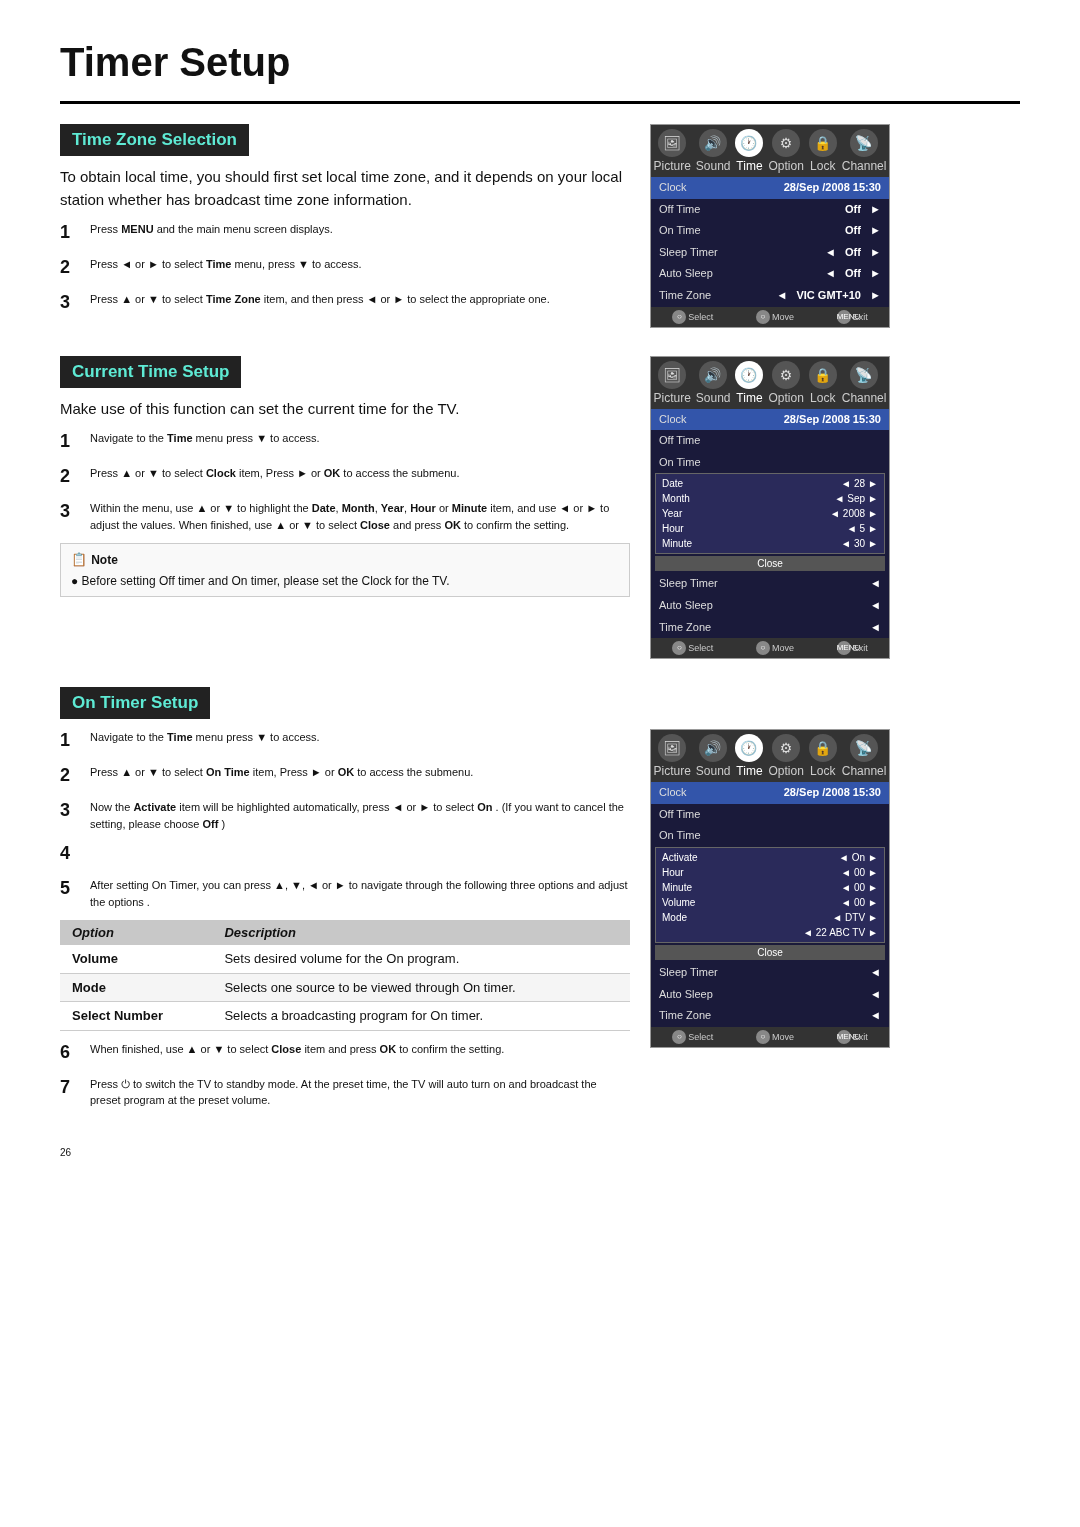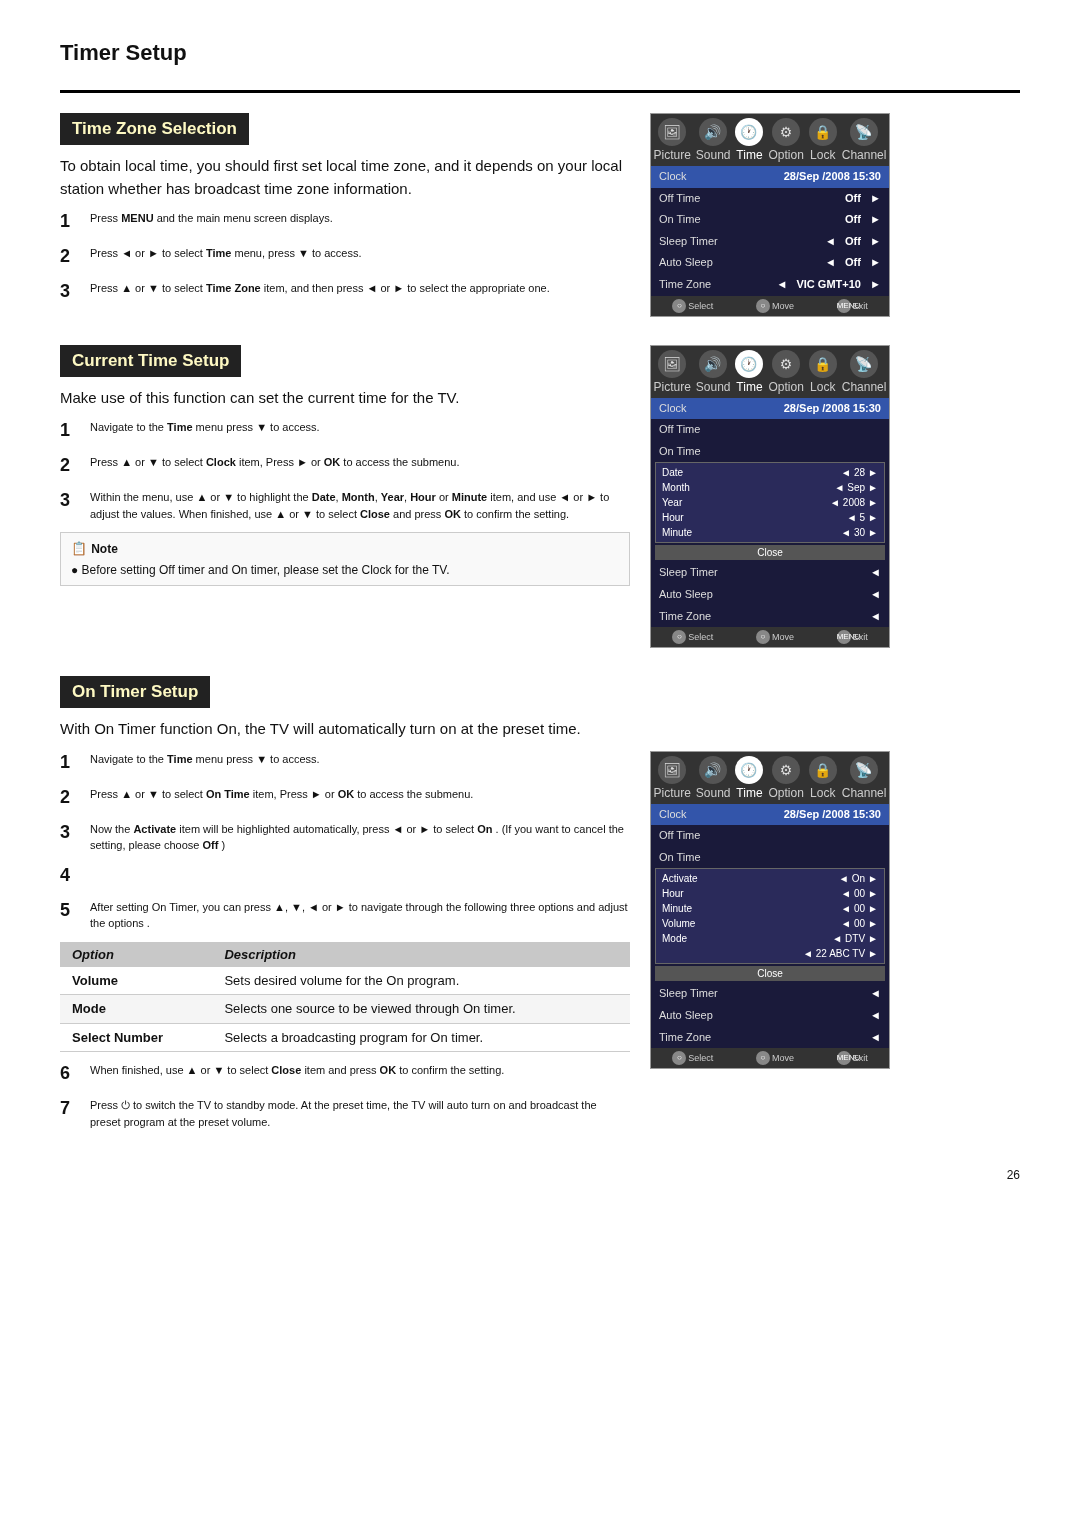--- a/index.html
+++ b/index.html
@@ -6,29 +6,29 @@
     body {
       font-family: Arial, Helvetica, sans-serif;
       font-size: 13px;
       background: #fff;
       color: #111;
       width: 1080px;
       min-height: 1527px;
       padding: 40px 60px;
     }
     h1.page-title {
-      font-size: 22px;
+      font-size: 40px;
       font-weight: bold;
       border-bottom: 3px solid #000;
-      padding-bottom: 24px;
+      padding-bottom: 16px;
       margin-bottom: 20px;
     }
     .section-header {
       background: #222;
-      color: #fef9c3;
+      color: #5eead4;
       font-size: 17px;
       font-weight: bold;
       padding: 6px 12px;
       margin-bottom: 10px;
       display: inline-block;
     }
     .section {
       margin-bottom: 28px;
     }
     .section-intro {
@@ -195,22 +195,22 @@
     }
     .option-table td {
       padding: 4px 12px;
       font-size: 13px;
       border-bottom: 1px solid #ccc;
       line-height: 1.5;
     }
     .option-table tr:nth-child(even) { background: #f5f5f5; }
 
     .page-number {
-      text-align: right;
-      font-size: 12px;
+      text-align: left;
+      font-size: 10px;
       margin-top: 20px;
       font-weight: normal;
     }
 
     
     .tv-submenu {
       background: #2a2a5a;
       border: 1px solid #666;
       padding: 2px 6px;
       margin: 0 4px 2px 4px;
@@ -455,21 +455,20 @@
           <span><span class="circle-btn">○</span> Move</span>
           <span><span class="circle-btn">MENU</span> Exit</span>
         </div>
       </div>
     </div>
   </div>
 </div>
 
 <div class="section">
   <div class="section-header">On Timer Setup</div>
-  <p class="section-intro">With On Timer function On, the TV will automatically turn on at the preset time.</p>
 
   <div class="two-col">
     <div class="left-col">
       <ul class="step-list">
         <li>
           <span class="step-num">1</span>
           <span class="step-text">Navigate to the <b>Time</b> menu  press ▼  to access.</span>
         </li>
         <li>
           <span class="step-num">2</span>

